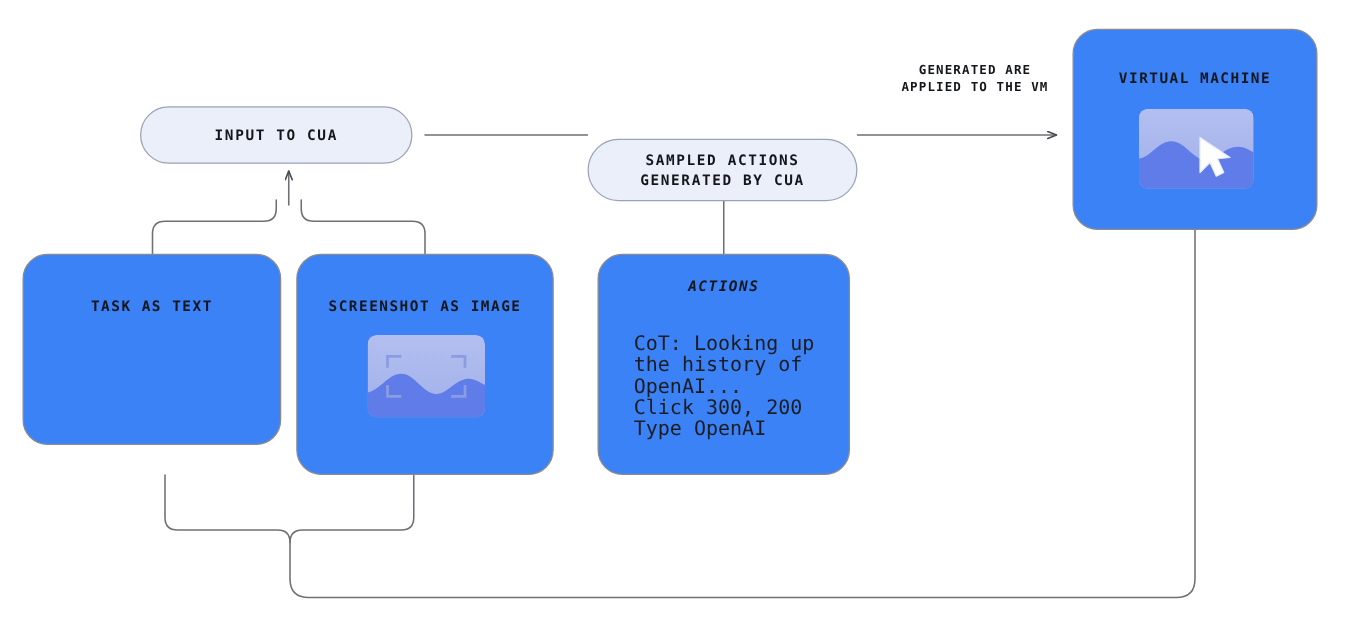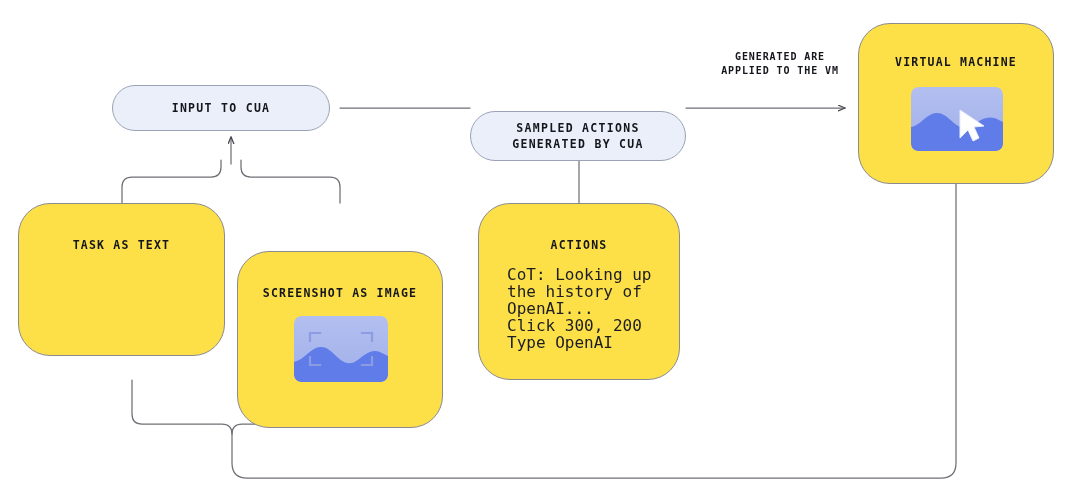--- a/index.html
+++ b/index.html
@@ -21,23 +21,23 @@
     position: absolute;
     left: 0;
     top: 0;
     width: 1080px;
     height: 503px;
     pointer-events: none;
   }
   .node {
     position: absolute;
     box-sizing: border-box;
-    background: #fde047;
+    background: #3b82f6;
     border: 1.3px solid #8b8b8f;
-    border-radius: 32px;
+    border-radius: 20px;
     z-index: 2;
   }
   .pill {
     position: absolute;
     box-sizing: border-box;
     background: #eaeff9;
     border: 1.3px solid #9aa3b5;
     border-radius: 999px;
     z-index: 2;
     display: flex;
@@ -154,21 +154,21 @@
 GENERATED BY CUA</span>
   </div>
 
   <div class="edge-label" style="left:688px; top:50px; width:184px;">GENERATED ARE
 APPLIED TO THE VM</div>
 
   <div class="node" style="left:18px; top:203px; width:207px; height:153px;">
     <div class="card-title" style="top:34px;">TASK AS TEXT</div>
   </div>
 
-  <div class="node" style="left:237px; top:203px; width:206px; height:177px;margin-top:48px;">
+  <div class="node" style="left:237px; top:203px; width:206px; height:177px;">
     <div class="card-title" style="top:34px;">SCREENSHOT AS IMAGE</div>
 
     <div class="thumb" style="left:56px; top:64px; width:94px; height:66px;">
       <svg width="94" height="66" viewBox="0 0 94 66">
         <defs>
           <linearGradient id="skyGradA" x1="0" y1="0" x2="0" y2="1">
             <stop offset="0%" stop-color="#b3bff0"></stop>
             <stop offset="100%" stop-color="#9fafe9"></stop>
           </linearGradient>
           <clipPath id="clipA">
@@ -184,21 +184,21 @@
             <path d="M78,25 L78,17 L68,17"></path>
             <path d="M16,41 L16,49 L26,49"></path>
             <path d="M78,41 L78,49 L68,49"></path>
           </g>
         </g>
       </svg>
     </div>
   </div>
 
   <div class="node" style="left:478px; top:203px; width:202px; height:177px;">
-    <div class="card-title" style="top:34px;">ACTIONS</div>
+    <div class="card-title" style="top:18px;font-style:italic;">ACTIONS</div>
     <div class="card-body-left" style="left:28px; top:62px; width:160px;">CoT: Looking up
 the history of
 OpenAI...
 Click 300, 200
 Type OpenAI</div>
   </div>
 
   <div class="node" style="left:858px; top:23px; width:196px; height:161px;">
     <div class="card-title" style="top:31px;">VIRTUAL MACHINE</div>
 

